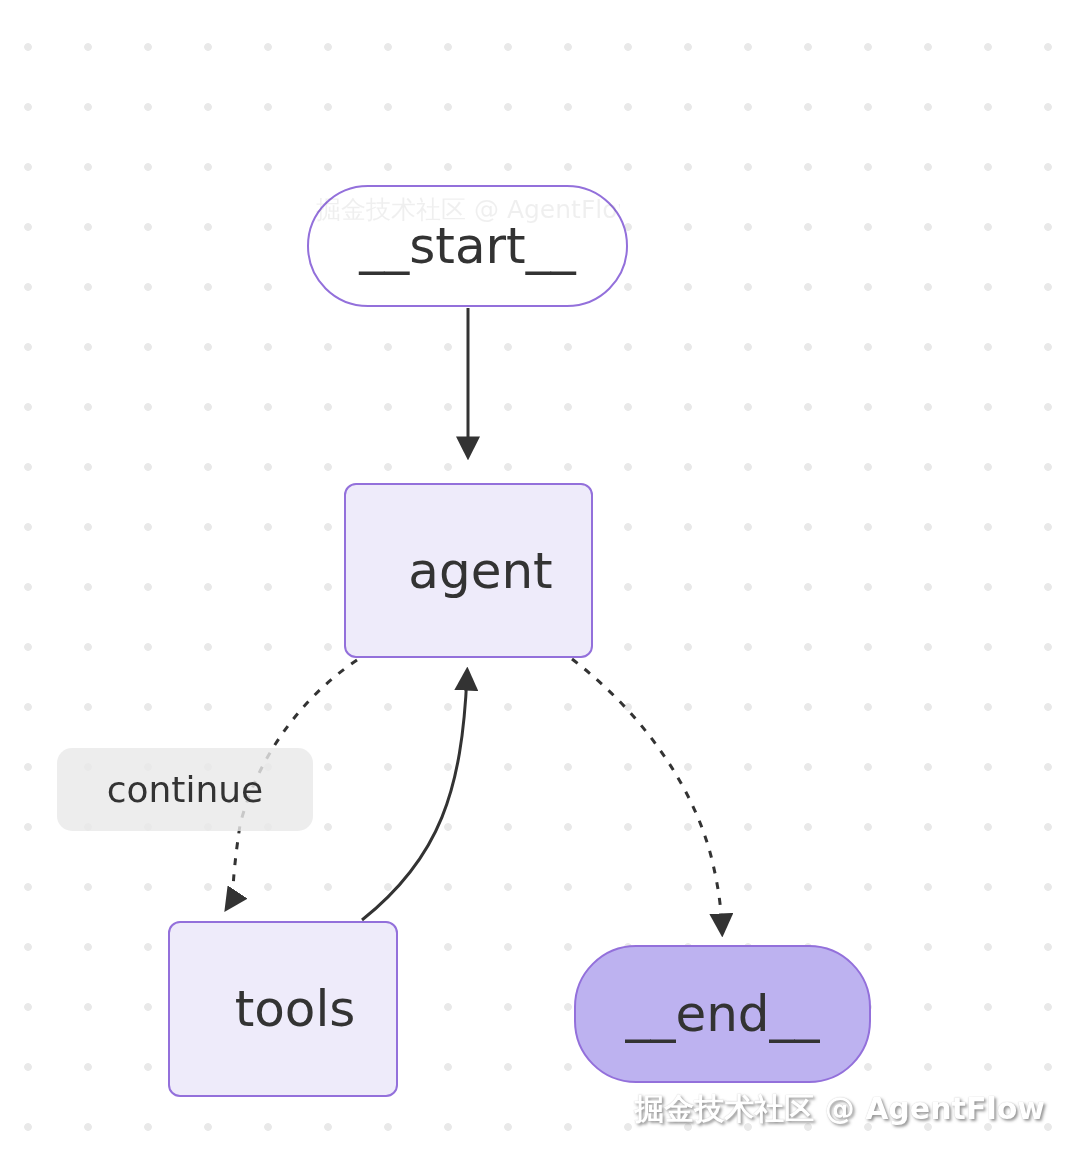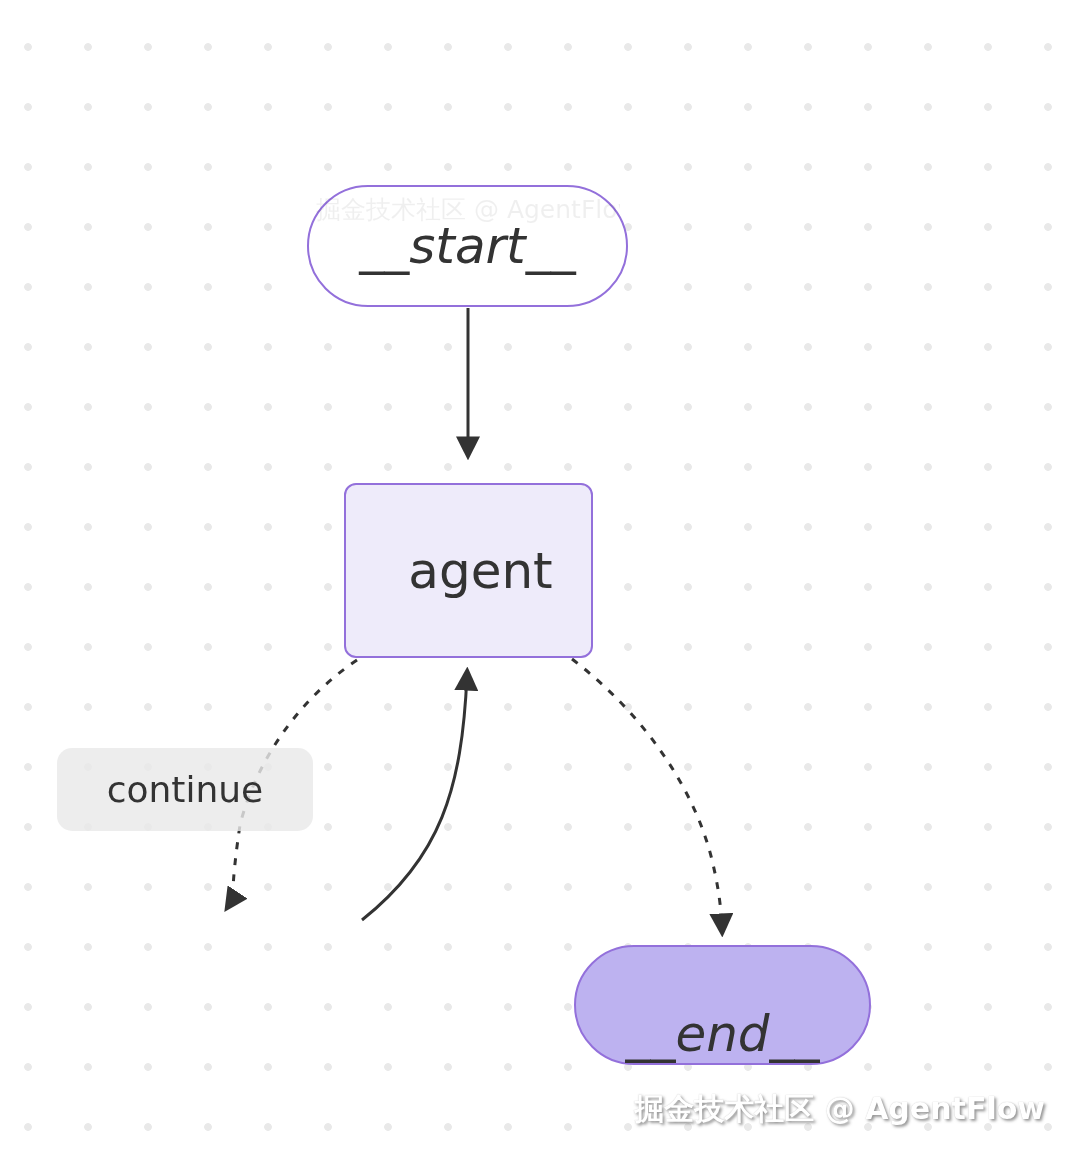--- a/index.html
+++ b/index.html
@@ -21,26 +21,26 @@
   .node{
     position:absolute;
     box-sizing:border-box;
     display:flex;align-items:center;justify-content:center;
     border:2.5px solid #9370DB;
     color:#333333;
     font-size:50px;
     letter-spacing:0px;
     white-space:nowrap;
   }
-  .node-pill{border-radius:62px;font-style:italic;}
+  .node-pill{border-radius:62px;}
   .node-rect{border-radius:12px;padding-left:24px;}
   #node-start{left:307px;top:185px;width:321px;height:122px;background:#ffffff;}
   #node-agent{left:344px;top:483px;width:249px;height:175px;background:#EEEBFA;}
   #node-tools{left:168px;top:921px;width:230px;height:176px;background:#EEEBFA;}
-  #node-end{left:574px;top:945px;width:297px;height:120px;background:#BDB2F0;align-items:flex-end;}
+  #node-end{left:574px;top:945px;width:297px;height:138px;background:#BDB2F0;}
   .edge-label{
     position:absolute;
     left:57px;top:748px;width:256px;height:83px;
     background:rgba(233,233,233,0.82);
     display:flex;align-items:center;justify-content:center;
     font-size:36px;color:#333333;border-radius:15px;
   }
   .ghost-watermark{
     position:absolute;
     left:316px;top:193px;width:304px;height:34px;
@@ -87,20 +87,23 @@
   <div class="ghost-watermark">掘金技术社区 @ AgentFlow</div>
 
   <div class="node node-rect" id="node-agent">
     <span>agent</span>
   </div>
 
   <div class="edge-label">
     <span>continue</span>
   </div>
 
+  <div class="node node-rect" id="node-tools">
+    <span>tools</span>
+  </div>
 
   <div class="node node-pill" id="node-end">
     <span>__end__</span>
   </div>
 
   <div class="watermark">掘金技术社区 @ AgentFlow</div>
 
 </div>
 
 </body></html>

